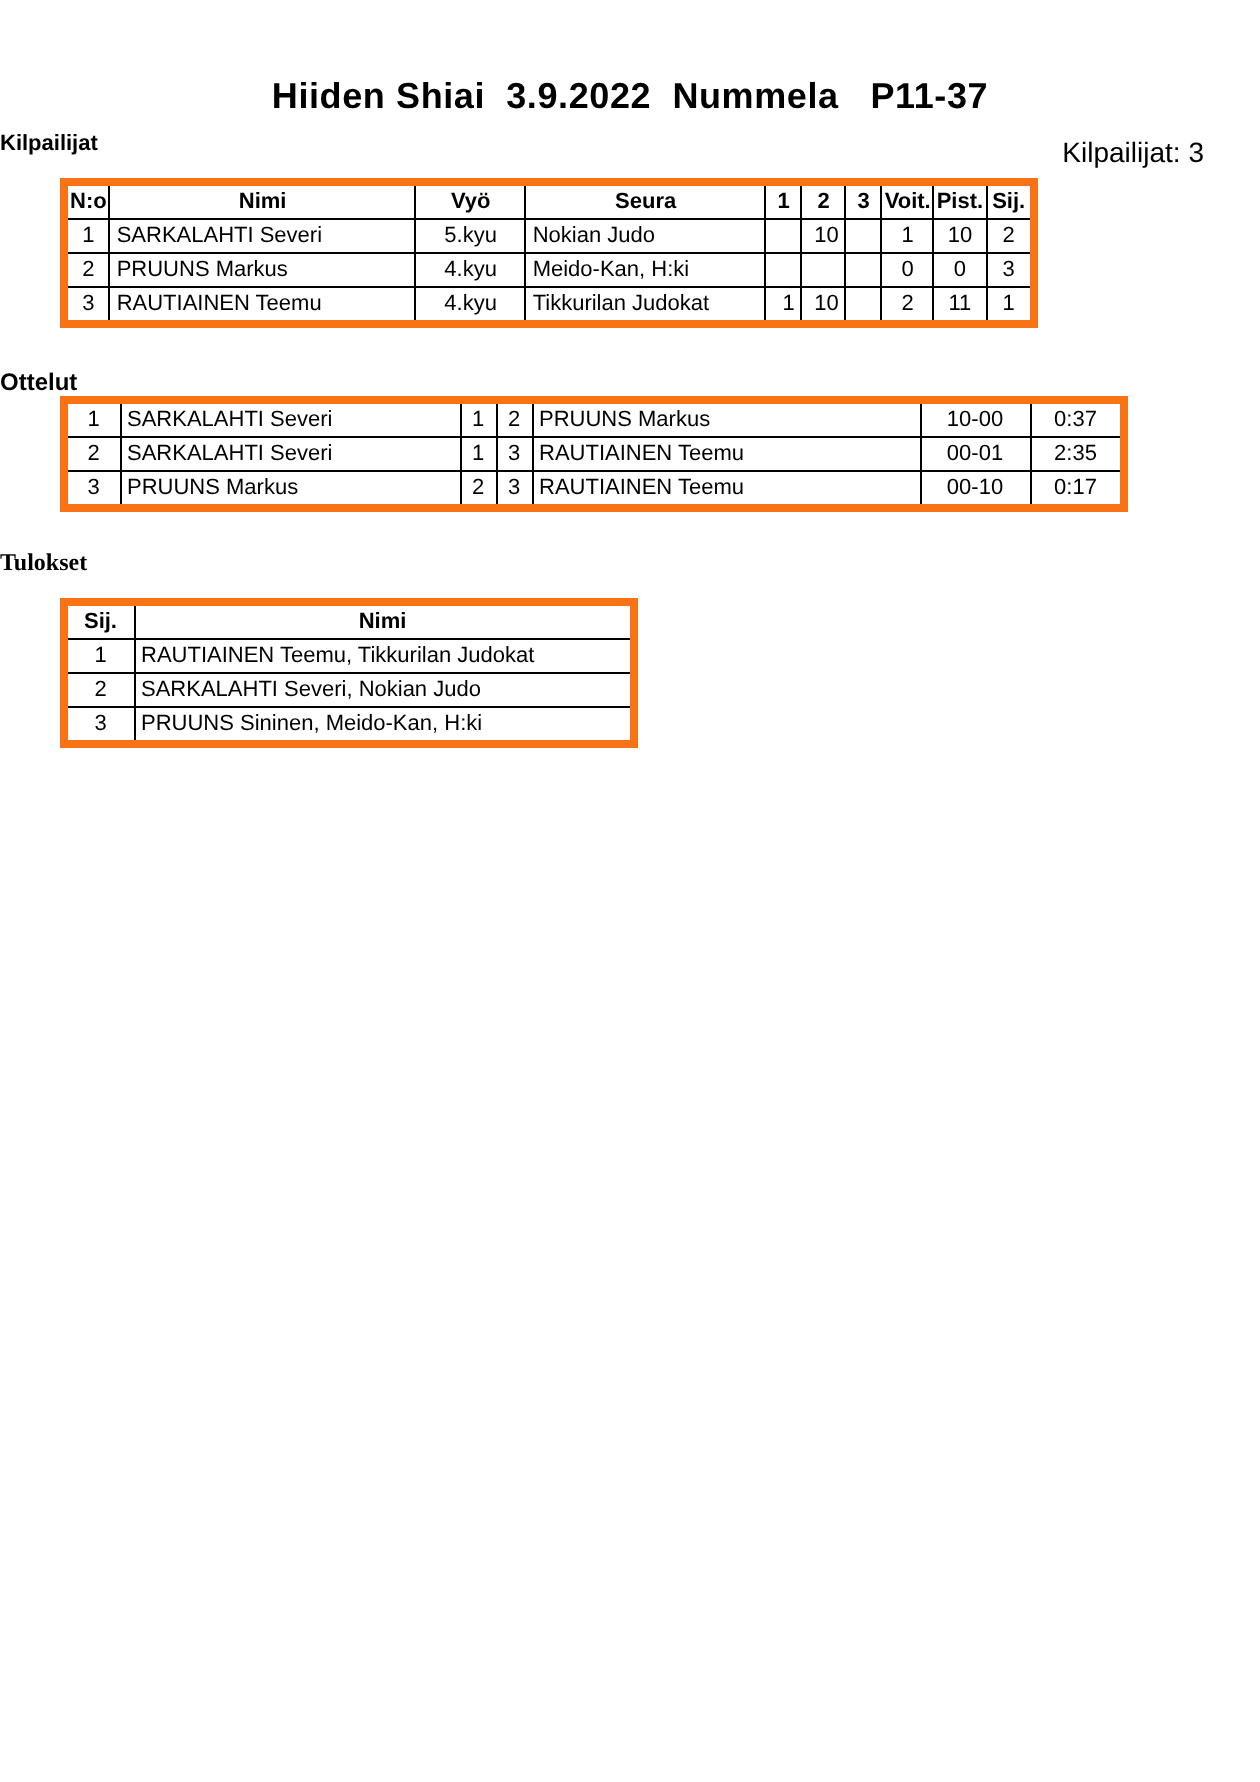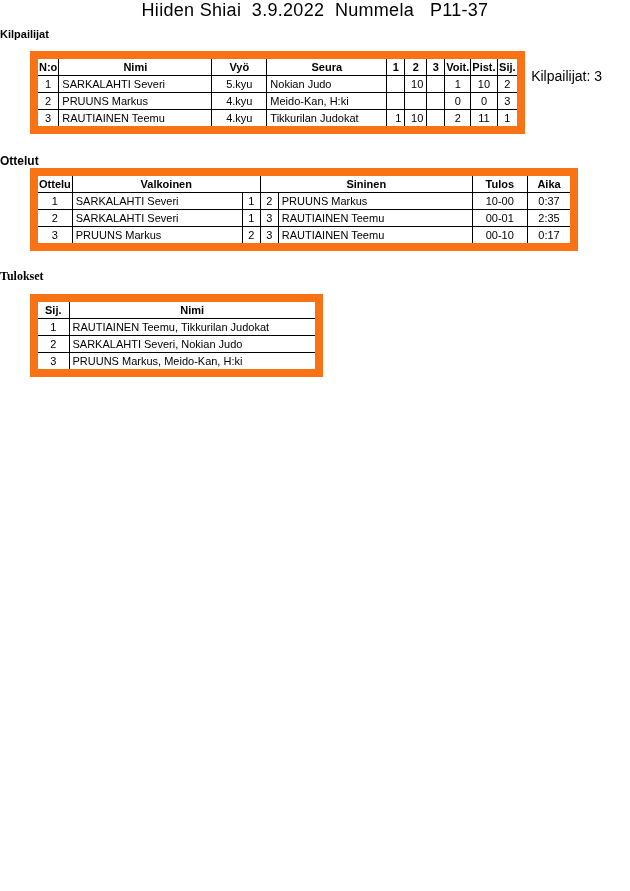--- a/index.html
+++ b/index.html
@@ -1,24 +1,24 @@
 <!DOCTYPE html>
 <html><head>
 <meta charset="utf-8">
 <style>
   html,body{margin:0;padding:0;}
   body{background:#ffffff;font-family:"Liberation Sans",sans-serif;color:#000;}
   .page{position:relative;width:630px;height:891px;background:#fff;overflow:hidden;}
-  .doc-title{margin:0;text-align:center;font-size:18px;font-weight:normal;white-space:pre;letter-spacing:0.3px;}
+  .doc-title{margin:0;padding-top:38px;text-align:center;font-size:18px;font-weight:bold;white-space:pre;letter-spacing:0.3px;}
   .meta{position:absolute;top:68px;right:28px;font-size:14px;}
   .sect{font-weight:bold;text-align:left;margin:0;}
   .sect-kilpailijat{width:475px;font-size:11px;margin-top:7px;margin-bottom:11px;}
   .sect-ottelut{width:590px;font-size:12px;margin-top:20px;}
   .sect-tulokset{width:345px;font-size:12px;margin-top:18px;margin-bottom:10px;font-family:Liberation Serif, serif;}
-  table{border-collapse:collapse;table-layout:fixed;margin-left:30px;border:8px solid #f97316;font-size:11px;}
+  table{border-collapse:collapse;table-layout:fixed;margin-left:30px;border:4px solid #f97316;font-size:11px;}
   td,th{border:1px solid #000;padding:1px 3px;height:14px;line-height:14px;overflow:hidden;white-space:nowrap;}
   th{font-weight:bold;text-align:center;padding:1px 1px;}
   .al{text-align:left}.ac{text-align:center}.ar{text-align:right}
 </style>
 </head>
 <body>
 
 <div class="page">
 
   <h1 class="doc-title">Hiiden Shiai  3.9.2022  Nummela   P11-37</h1>
@@ -97,27 +97,20 @@
     <colgroup>
       <col style="width:28px">
         <col style="width:170px">
         <col style="width:18px">
         <col style="width:18px">
       <col style="width:194px">
         <col style="width:55px">
         <col style="width:47px">
     </colgroup>
     <tbody>
-        <tr>
-      <th>Ottelu</th>
-      <th colspan="2">Valkoinen</th>
-      <th colspan="2">Sininen</th>
-      <th>Tulos</th>
-      <th>Aika</th>
-    </tr>
     <tr>
       <td class="ac">1</td>
       <td class="al">SARKALAHTI Severi</td>
       <td class="ac">1</td>
       <td class="ac">2</td>
       <td class="al">PRUUNS Markus</td>
       <td class="ac">10-00</td>
       <td class="ac">0:37</td>
     </tr>
     <tr>
@@ -156,18 +149,18 @@
     <tr>
       <td class="ac">1</td>
       <td class="al">RAUTIAINEN Teemu, Tikkurilan Judokat</td>
     </tr>
     <tr>
       <td class="ac">2</td>
       <td class="al">SARKALAHTI Severi, Nokian Judo</td>
     </tr>
     <tr>
       <td class="ac">3</td>
-      <td class="al">PRUUNS Markus, Meido-Kan, H:ki</td>
+      <td class="al">PRUUNS Sininen, Meido-Kan, H:ki</td>
     </tr>
   </tbody>
     </table>
 
 </div>
 
 </body></html>

